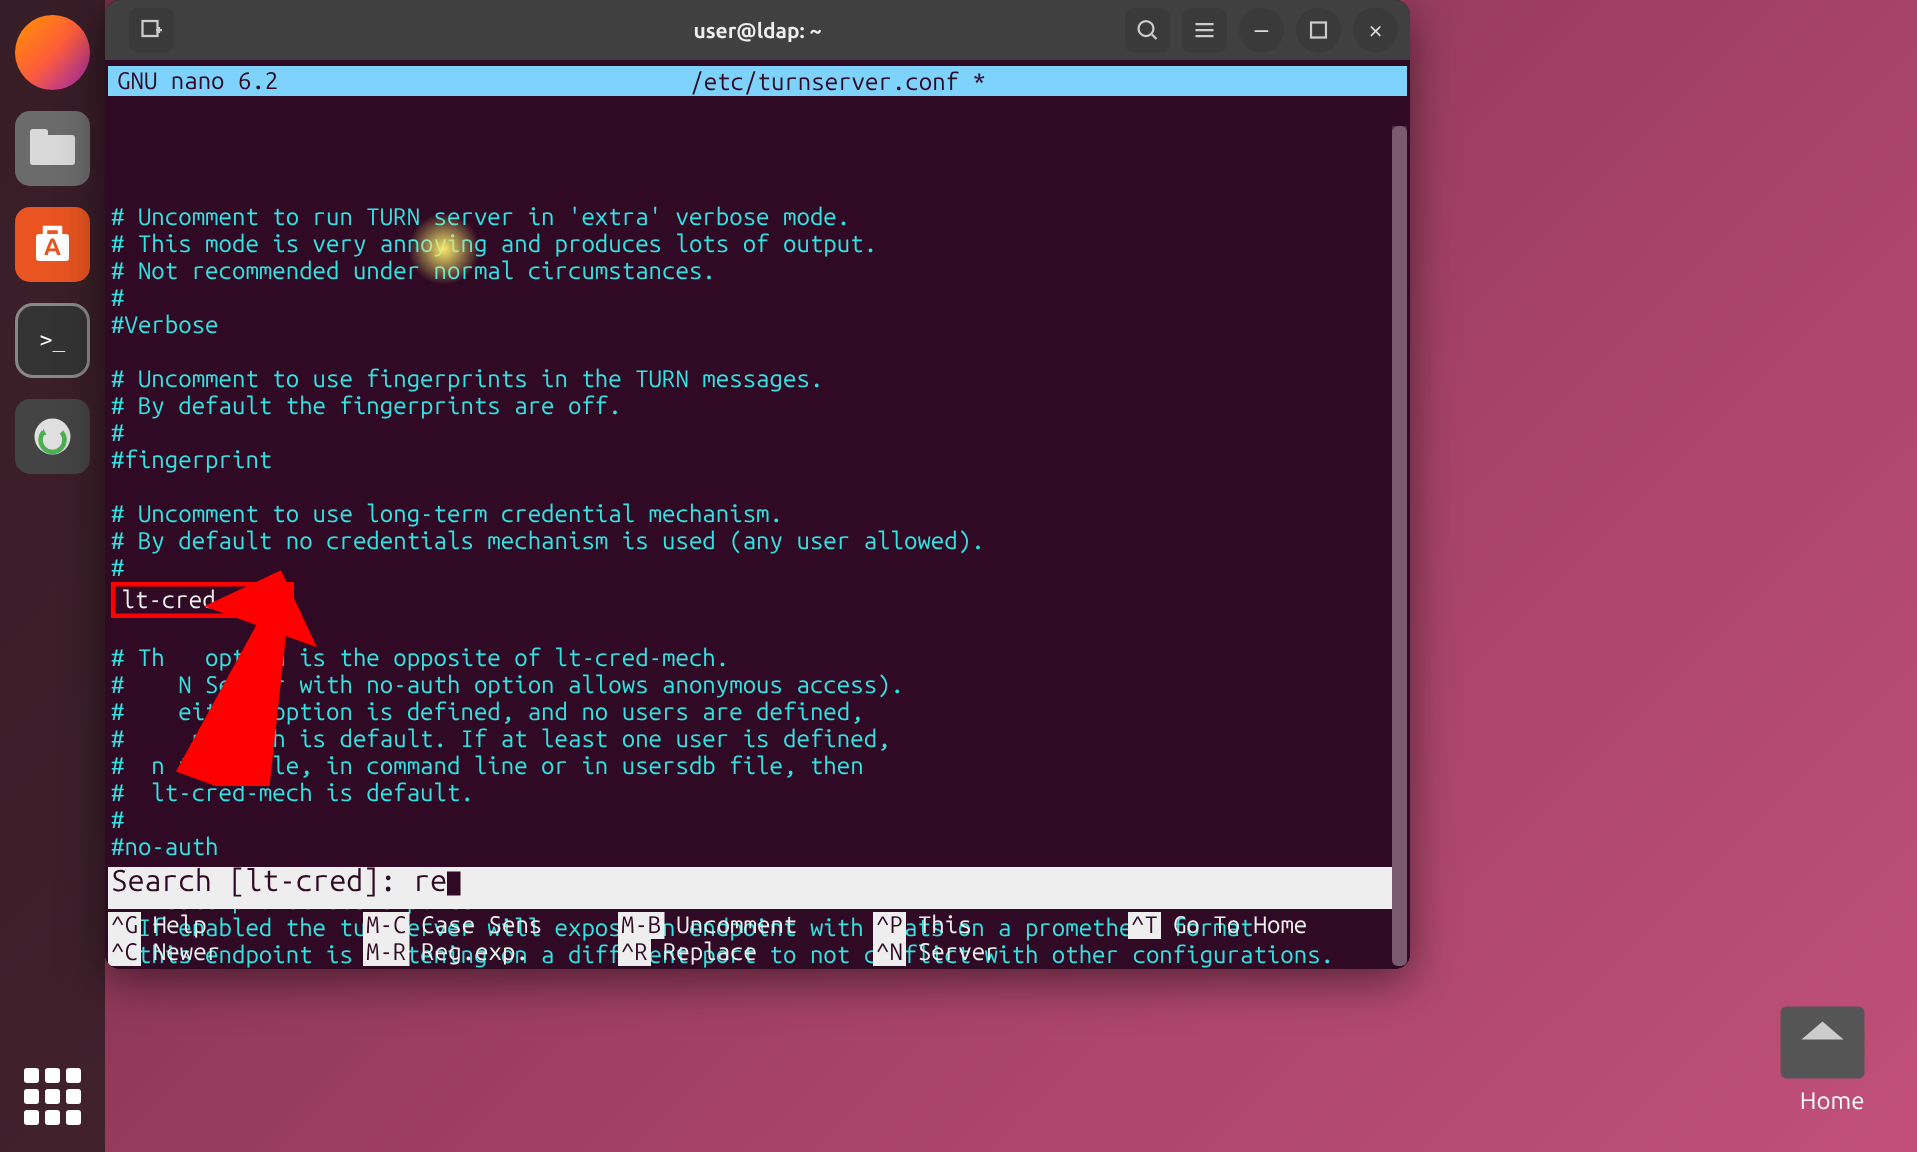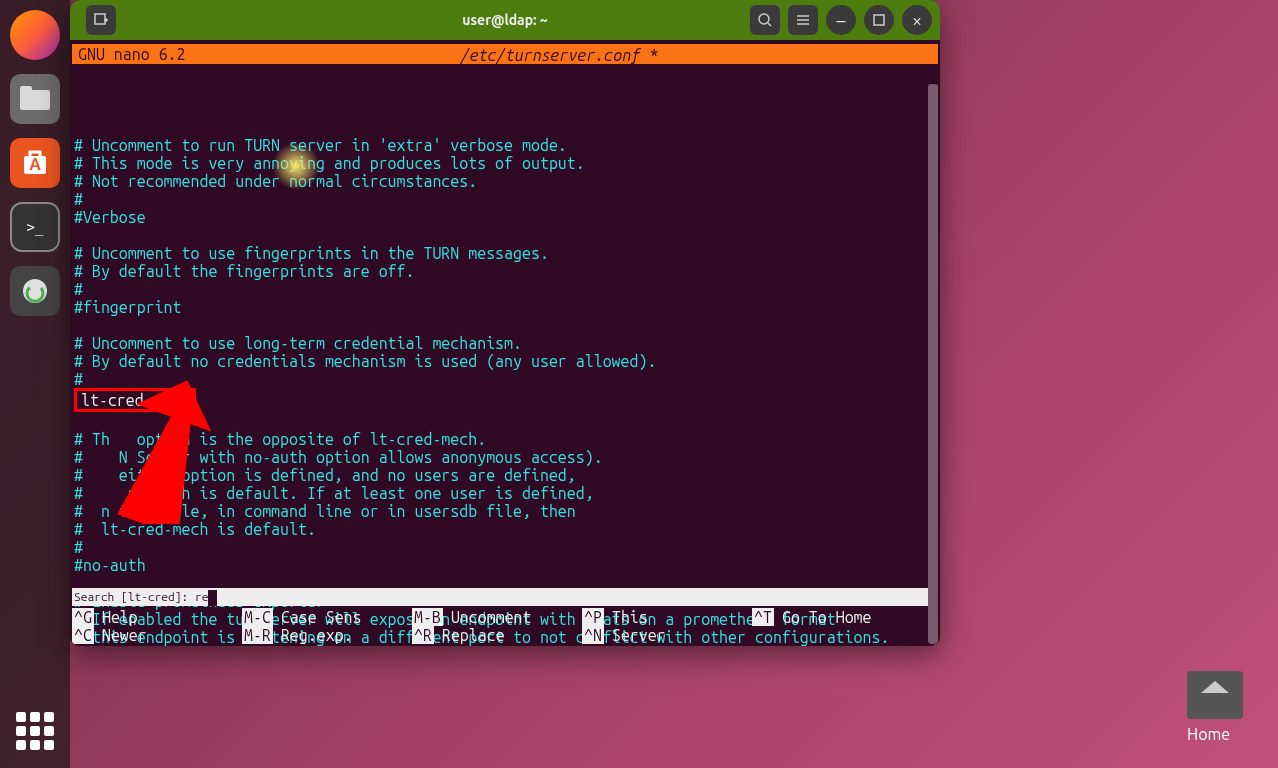--- a/index.html
+++ b/index.html
@@ -42,21 +42,21 @@
       width: 38px; height: 38px;
       display: grid;
       grid-template-columns: repeat(3,10px);
       grid-template-rows: repeat(3,10px);
       gap: 4px;
     }
     .dock-apps span { background:#fff; border-radius:2px; }
     .desktop-home {
       position: absolute;
       right: 35px; bottom: 25px;
-      text-align: left;
+      text-align: right;
       color: #fff;
     }
     .desktop-home-icon {
       width: 56px; height: 48px;
       background: #555;
       border-radius: 4px;
       margin: 0 auto 6px;
       position: relative;
     }
     .desktop-home-icon::after {
@@ -73,21 +73,21 @@
       position: absolute;
       left: 70px; top: 0;
       width: 870px; height: 646px;
       background: #1d1d1d;
       border-radius: 10px;
       box-shadow: 0 8px 30px rgba(0,0,0,0.5);
       overflow: hidden;
     }
     .titlebar {
       height: 40px;
-      background: #4d7c0f;
+      background: #404040;
       display: flex;
       align-items: center;
       padding: 0 8px;
       position: relative;
     }
     .tb-btn {
       width: 30px; height: 30px;
       border-radius: 50%;
       background: #3a3a3a;
       display: flex;
@@ -108,31 +108,31 @@
     }
     .tb-left { display:flex; }
     .tb-right { margin-left:auto; display:flex; align-items:center; }
     .term-body {
       background: #300a24;
       height: calc(100% - 40px);
       padding: 4px 2px 0 2px;
       position: relative;
     }
     .nano-header {
-      background: #f97316;
+      background: #7dd3fc;
       color:#300a24;
       font-family: "Ubuntu Mono", monospace;
       font-size: 16px;
       padding: 0 6px;
       height: 20px;
       line-height:20px;
       display:flex;
       text-align:center;
     }
-    .nano-header .center { margin:1px auto;font-style:italic; }
+    .nano-header .center { margin:1px auto; }
     .nano-content {
       font-family: "Ubuntu Mono", monospace;
       font-size: 16px;
       line-height: 18px;
       padding: 0 2px;
       color: #34e2e2;
       white-space: pre;
       position: relative;
     }
     .nano-content .highlight-box {
@@ -156,22 +156,22 @@
       width:110px;height:150px;
       pointer-events:none;
     }
     .search-line {
       position:absolute;
       bottom: 40px;
       left:2px; right:12px;
       background: #eee;
       color: #300a24;
       font-family: "Ubuntu Mono", monospace;
-      font-size: 12px;
-      height: 18px;
+      font-size: 20px;
+      height: 28px;
       line-height: 18px;
       padding-left: 2px;
     }
     .nano-footer {
       position:absolute;
       bottom:0; left:2px; right:12px;
       font-family:"Ubuntu Mono",monospace;
       font-size:16px;
       line-height:18px;
       height:38px;

